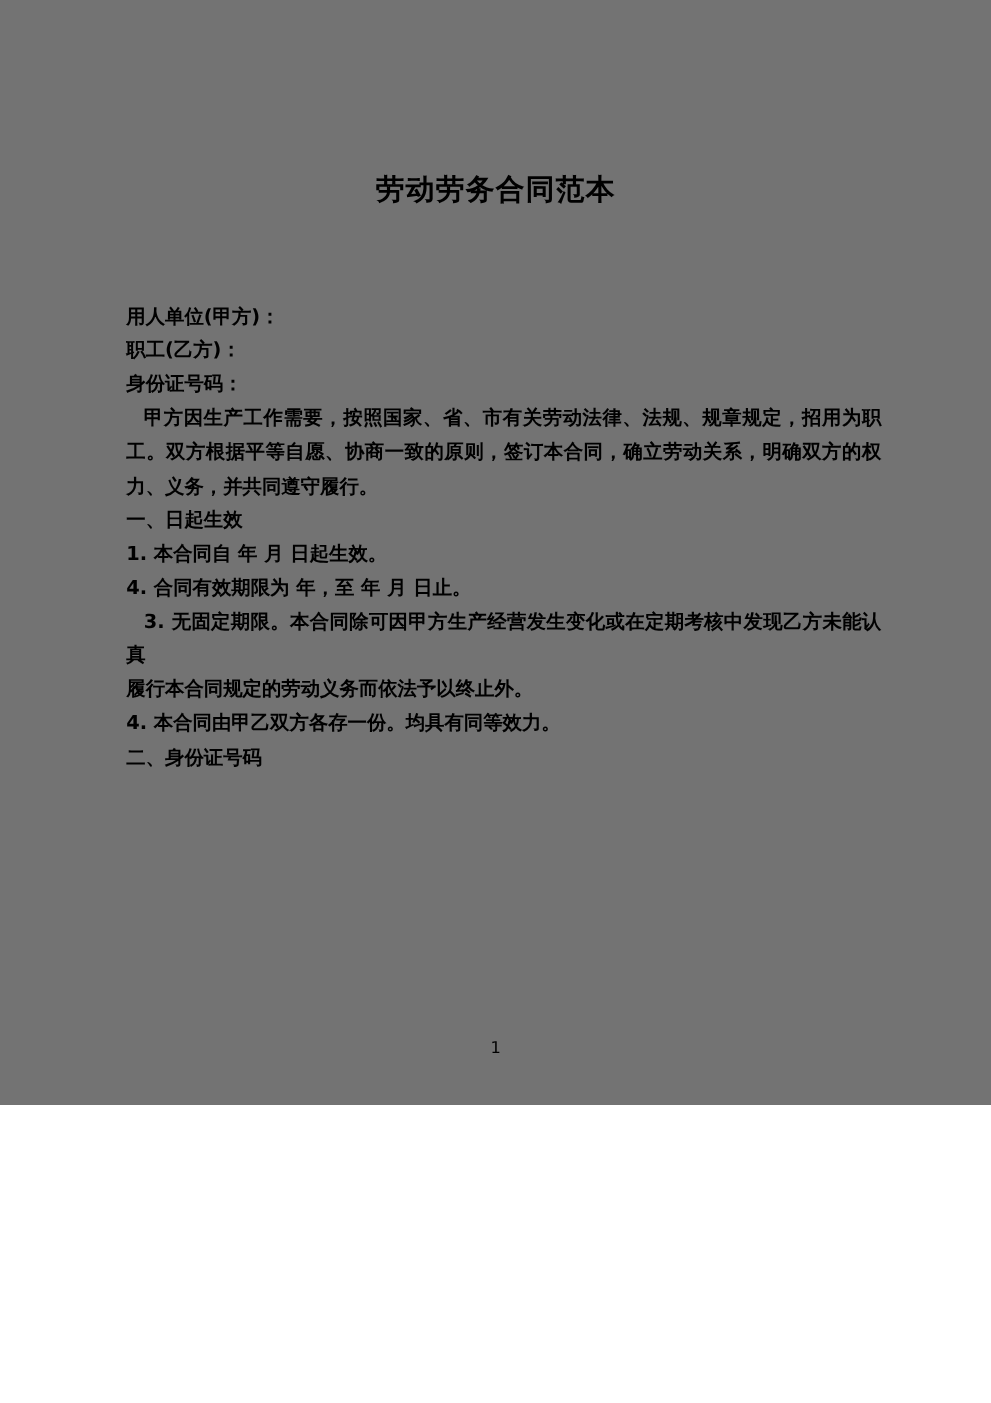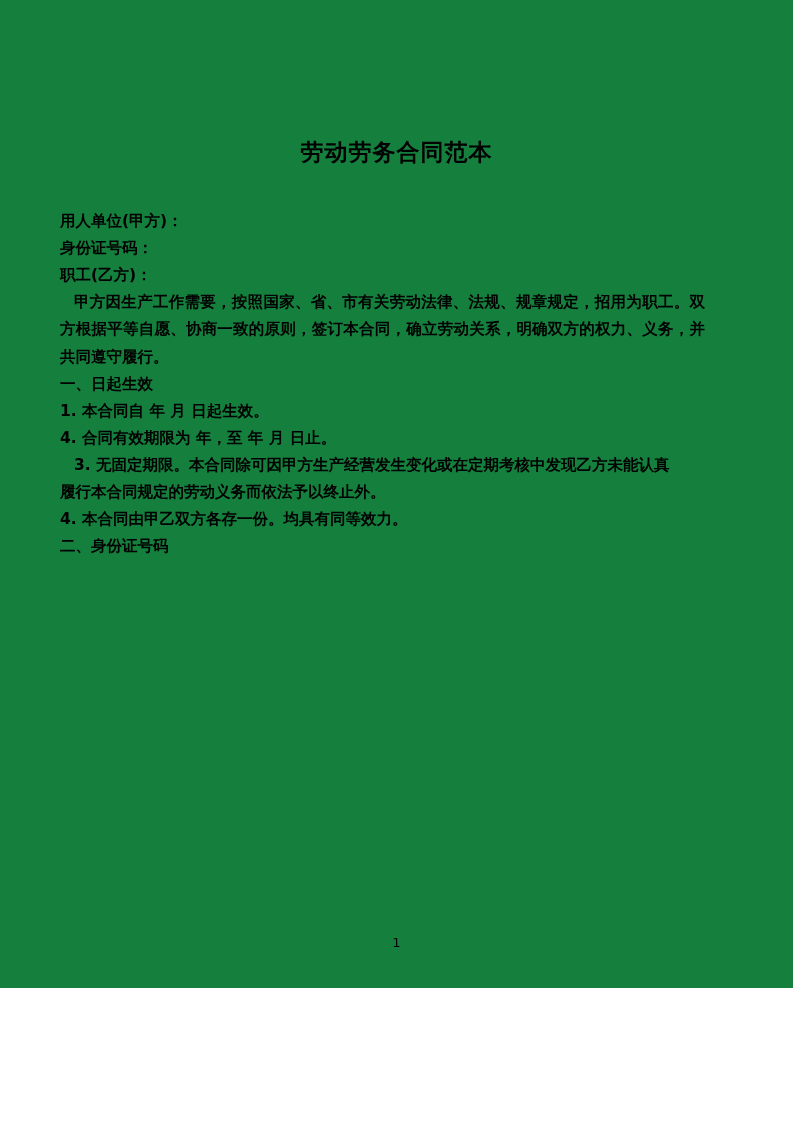--- a/index.html
+++ b/index.html
@@ -6,44 +6,44 @@
     margin: 0;
     padding: 0;
     background: #ffffff;
   }
   body {
     font-family: "DejaVu Sans", "Liberation Sans", sans-serif;
     color: #000000;
   }
   .page {
     width: 793px;
-    height: 988px;
+    height: 884px;
     position: relative;
-    background: #15803d;
+    background: #737373;
     box-sizing: border-box;
     overflow: hidden;
   }
   .content {
     position: absolute;
     left: 0;
     top: 0;
     width: 793px;
   }
   .doc-title {
     text-align: center;
     font-size: 23px;
     font-weight: bold;
     letter-spacing: 1px;
     margin: 0;
     padding-top: 138px;
     line-height: 1.3;
   }
   .body-block {
-    margin-top: 40px;
-    padding-left: 60px;
+    margin-top: 72px;
+    padding-left: 101px;
     padding-right: 88px;
   }
   p.para {
     margin: 0 0 0 0;
     font-size: 15.5px;
     line-height: 1.75;
     text-align: justify;
     text-justify: inter-ideograph;
   }
   .gap-28 { margin-bottom: 28px; }
@@ -82,23 +82,23 @@
 <div class="page">
 
   <div class="content">
 
     <h1 class="doc-title">劳动劳务合同范本</h1>
 
     <div class="body-block">
 
       <p class="para field-line gap-28">用人单位(甲方)：</p>
 
+      <p class="para field-line gap-28">职工(乙方)：</p>
+
       <p class="para field-line gap-26">身份证号码：</p>
-
-      <p class="para field-line gap-28">职工(乙方)：</p>
 
       <p class="para long-para para-indent gap-26">甲方因生产工作需要，按照国家、省、市有关劳动法律、法规、规章规定，招用为职工。双方根据平等自愿、协商一致的原则，签订本合同，确立劳动关系，明确双方的权力、义务，并共同遵守履行。</p>
 
       <p class="para section-head gap-22">一、日起生效</p>
 
       <p class="para numbered gap-22">1. 本合同自 年 月 日起生效。</p>
 
       <p class="para numbered gap-22">4. 合同有效期限为 年，至 年 月 日止。</p>
 
       <p class="para numbered gap-22 para-indent">3. 无固定期限。本合同除可因甲方生产经营发生变化或在定期考核中发现乙方未能认真</p>

